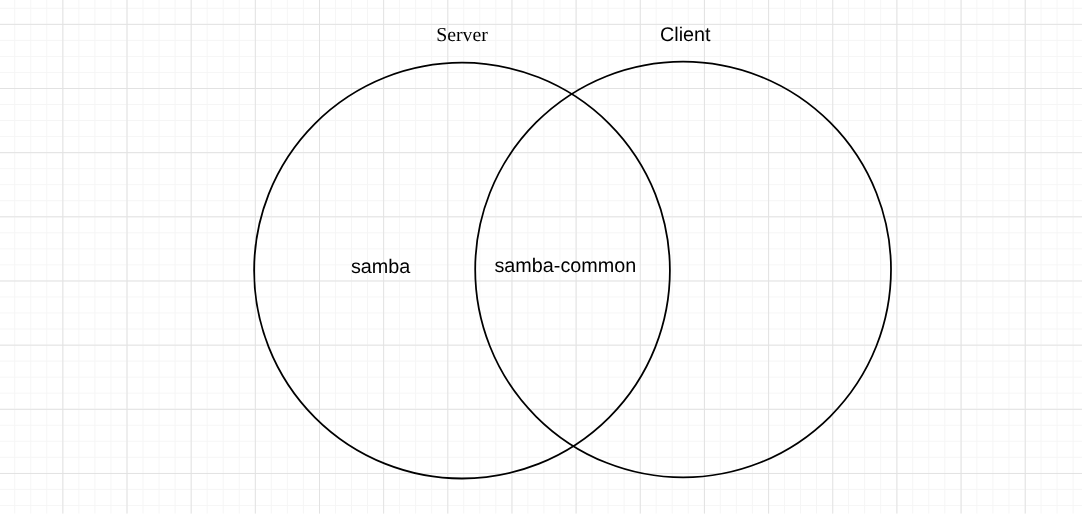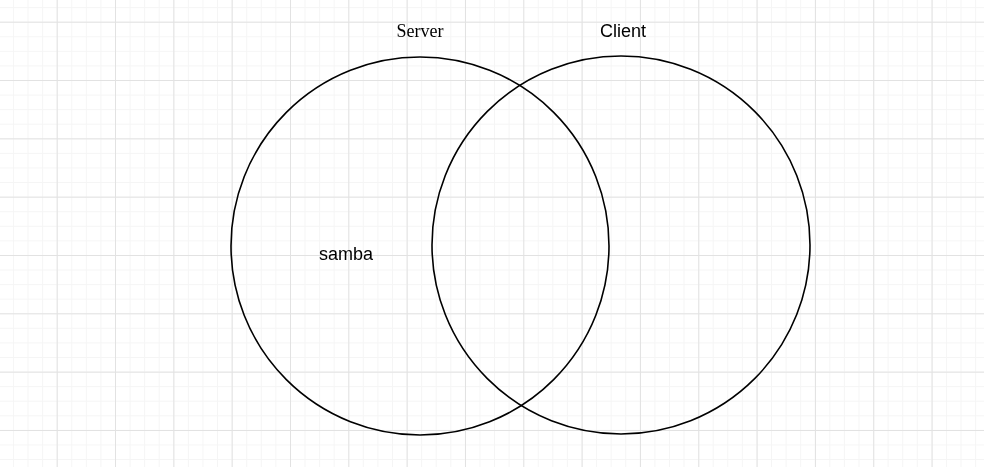--- a/index.html
+++ b/index.html
@@ -46,35 +46,36 @@
     line-height:1.2;
     white-space:nowrap;
     color:var(--ink);
     text-align:center;
   }
   .set-label{font-size:18px;}
   .region-label{font-size:18px;}
 
   .lbl-server{left:420px;top:32px;font-family:Liberation Serif, serif;}
   .lbl-client{left:623px;top:32px;}
-  .lbl-samba{left:346px;top:255px;}
+  .lbl-samba{left:346px;top:243px;}
   .lbl-common{left:514px;top:242px;}
   .lbl-client-pkg{left:711px;top:242px;}
 </style>
 </head>
 <body>
 
 <div class="canvas">
 
   <svg class="venn-svg" viewBox="0 0 984 467" xmlns="http://www.w3.org/2000/svg">
     <circle cx="420" cy="246" r="189" fill="none" stroke="#000000" stroke-width="1.6"></circle>
     <circle cx="621" cy="245" r="189" fill="none" stroke="#000000" stroke-width="1.6"></circle>
   </svg>
 
   <div class="lbl set-label lbl-server">Server</div>
 
   <div class="lbl set-label lbl-client">Client</div>
 
   <div class="lbl region-label lbl-samba">samba</div>
 
+  <div class="lbl region-label lbl-common">samba-common</div>
 
 
 </div>
 
 </body></html>

